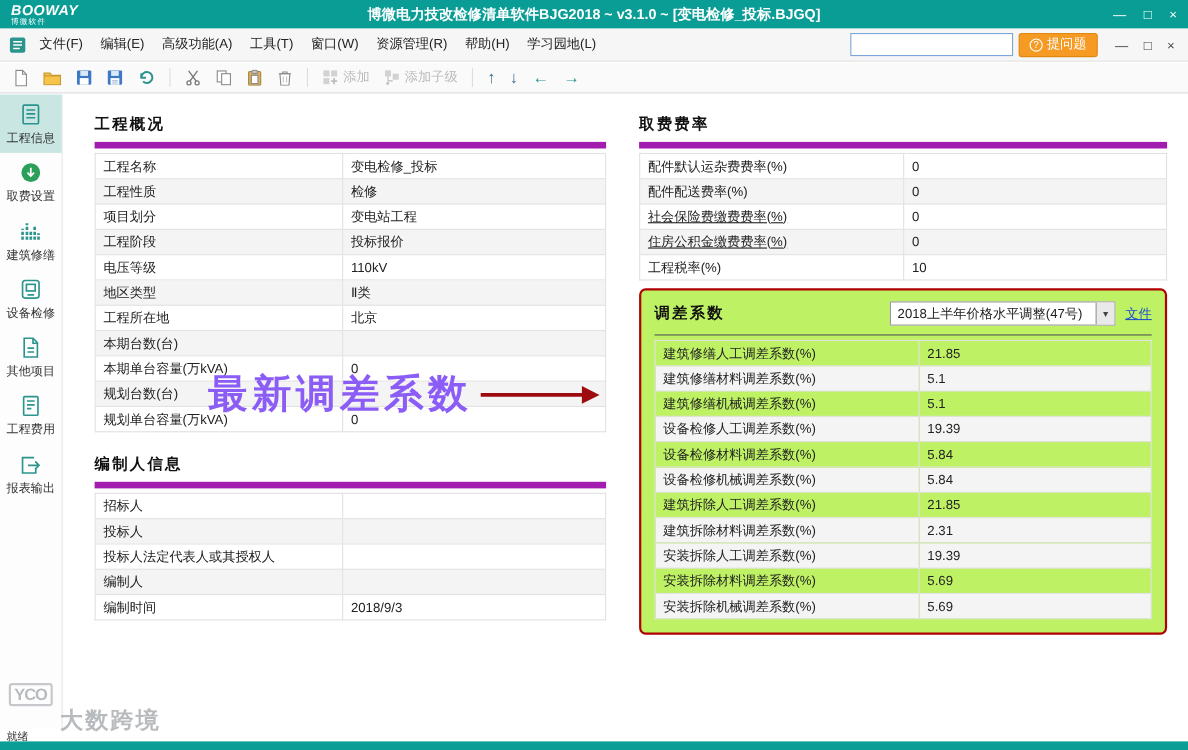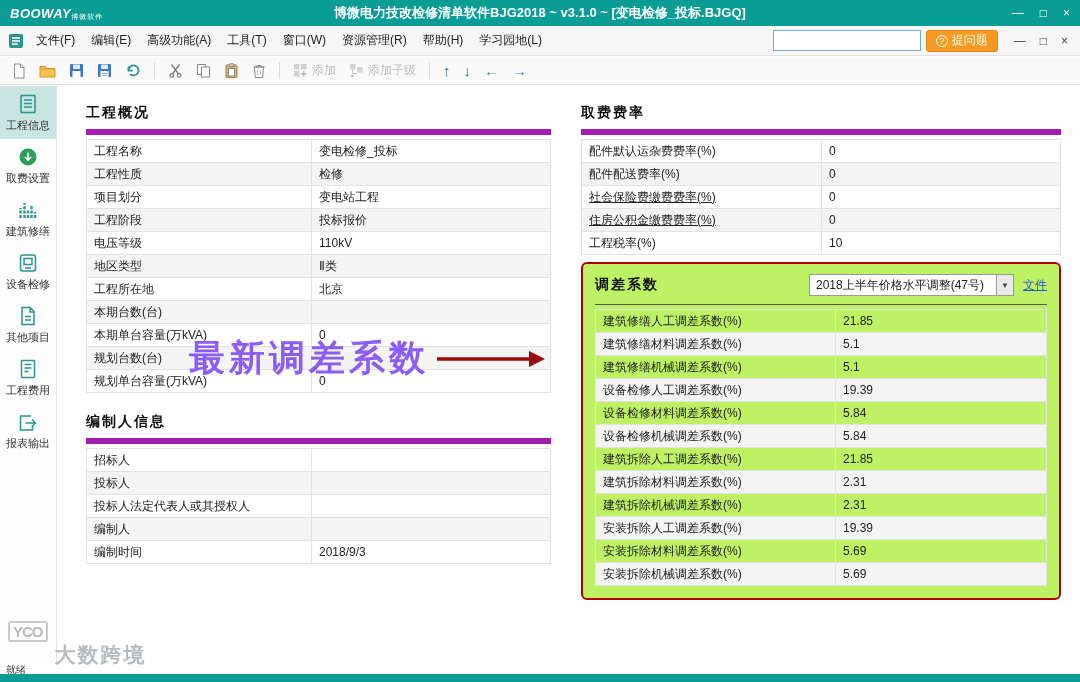--- a/index.html
+++ b/index.html
@@ -4,21 +4,21 @@
 <style>
   * { margin:0; padding:0; box-sizing:border-box; }
   html,body { width:1080px; height:682px; }
   body {
     position:relative; overflow:hidden; background:#fff;
     font-family:"Liberation Sans","DejaVu Sans",sans-serif;
     font-size:12px; color:#222;
   }
   
   .titlebar{position:absolute;top:0;left:0;right:0;height:26px;background:#0a9d96;display:flex;align-items:center;padding:0 10px;color:#fff;}
-  .logo{display:flex;flex-direction:row;line-height:1;align-items:flex-end;}
+  .logo{display:flex;flex-direction:column;line-height:1;}
   .logo-main{font-weight:bold;font-style:italic;font-size:13px;letter-spacing:.5px;}
   .logo-sub{font-size:7px;margin-top:1px;letter-spacing:1px;}
   .win-title{position:absolute;left:50%;transform:translateX(-50%);font-weight:bold;font-size:13px;white-space:nowrap;}
   .tb-controls{margin-left:auto;display:flex;gap:16px;font-size:12px;}
   .tb-controls span{cursor:default;}
   
   .menubar{position:absolute;top:26px;left:0;right:0;height:30px;background:#f6f6f6;border-bottom:1px solid #e2e2e2;display:flex;align-items:center;padding:0 8px;}
   .app-ico{width:16px;height:16px;margin-right:4px;flex:0 0 auto;}
   .menu-item{padding:5px 8px;font-size:12px;color:#222;cursor:default;}
   .search-box{margin-left:auto;width:148px;height:21px;border:1px solid #79a7d9;background:#fff;font-size:12px;padding:0 4px;outline:none;}
@@ -435,24 +435,20 @@
   <tr>
     <td class="k">建筑拆除人工调差系数(%)</td>
     <td class="v">21.85</td>
   </tr>
 
   <tr class="alt">
     <td class="k">建筑拆除材料调差系数(%)</td>
     <td class="v">2.31</td>
   </tr>
 
-  <tr>
-    <td class="k">建筑拆除机械调差系数(%)</td>
-    <td class="v">2.31</td>
-  </tr>
 
   <tr class="alt">
     <td class="k">安装拆除人工调差系数(%)</td>
     <td class="v">19.39</td>
   </tr>
 
   <tr>
     <td class="k">安装拆除材料调差系数(%)</td>
     <td class="v">5.69</td>
   </tr>

